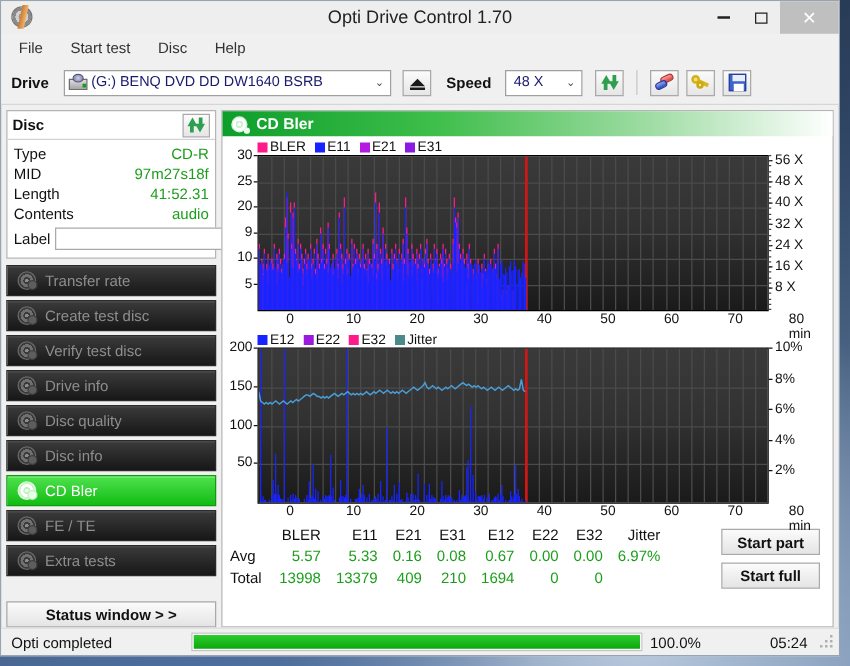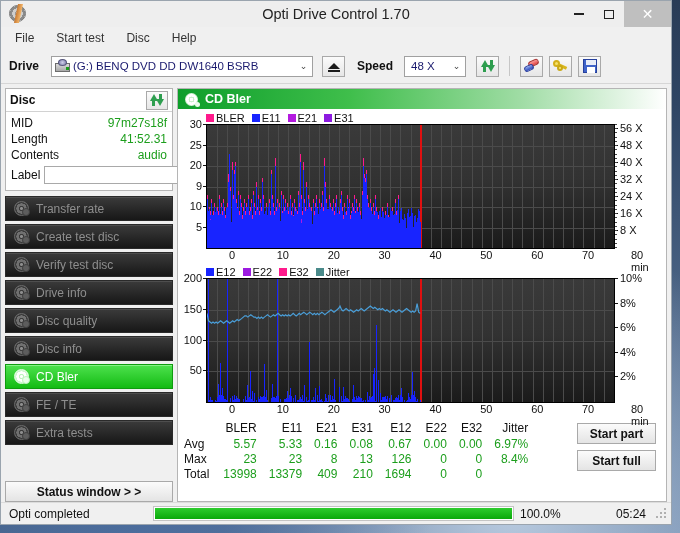--- a/index.html
+++ b/index.html
@@ -316,20 +316,24 @@
         <div class="disc-head">
           <div class="t">Disc</div>
           <div class="b">
             <div class="refresh-ico">
                 <i></i>
                 <b></b>
               </div>
           </div>
         </div>
         <div class="disc-rows">
+          <div class="disc-row">
+            <span class="k">Type</span>
+            <span class="v">CD-R</span>
+          </div>
           <div class="disc-row">
             <span class="k">MID</span>
             <span class="v">97m27s18f</span>
           </div>
           <div class="disc-row">
             <span class="k">Length</span>
             <span class="v">41:52.31</span>
           </div>
           <div class="disc-row">
             <span class="k">Contents</span>
@@ -1466,31 +1470,20 @@
               <td>5.57</td>
               <td>5.33</td>
               <td>0.16</td>
               <td>0.08</td>
               <td>0.67</td>
               <td>0.00</td>
               <td>0.00</td>
               <td>6.97%</td>
             </tr>
             <tr>
-              <td class="rowhead">Max</td>
-              <td>23</td>
-              <td>23</td>
-              <td>8</td>
-              <td>13</td>
-              <td>126</td>
-              <td>0</td>
-              <td>0</td>
-              <td>8.4%</td>
-            </tr>
-            <tr>
               <td class="rowhead">Total</td>
               <td>13998</td>
               <td>13379</td>
               <td>409</td>
               <td>210</td>
               <td>1694</td>
               <td>0</td>
               <td>0</td>
               <td></td>
             </tr>

